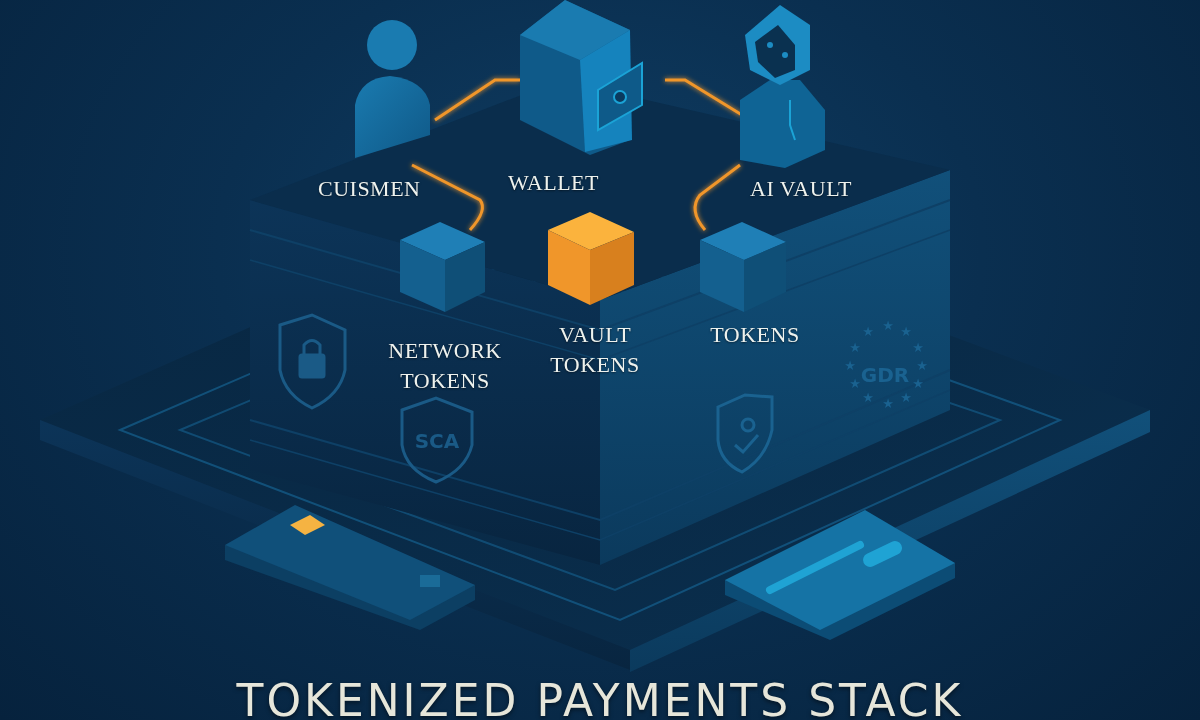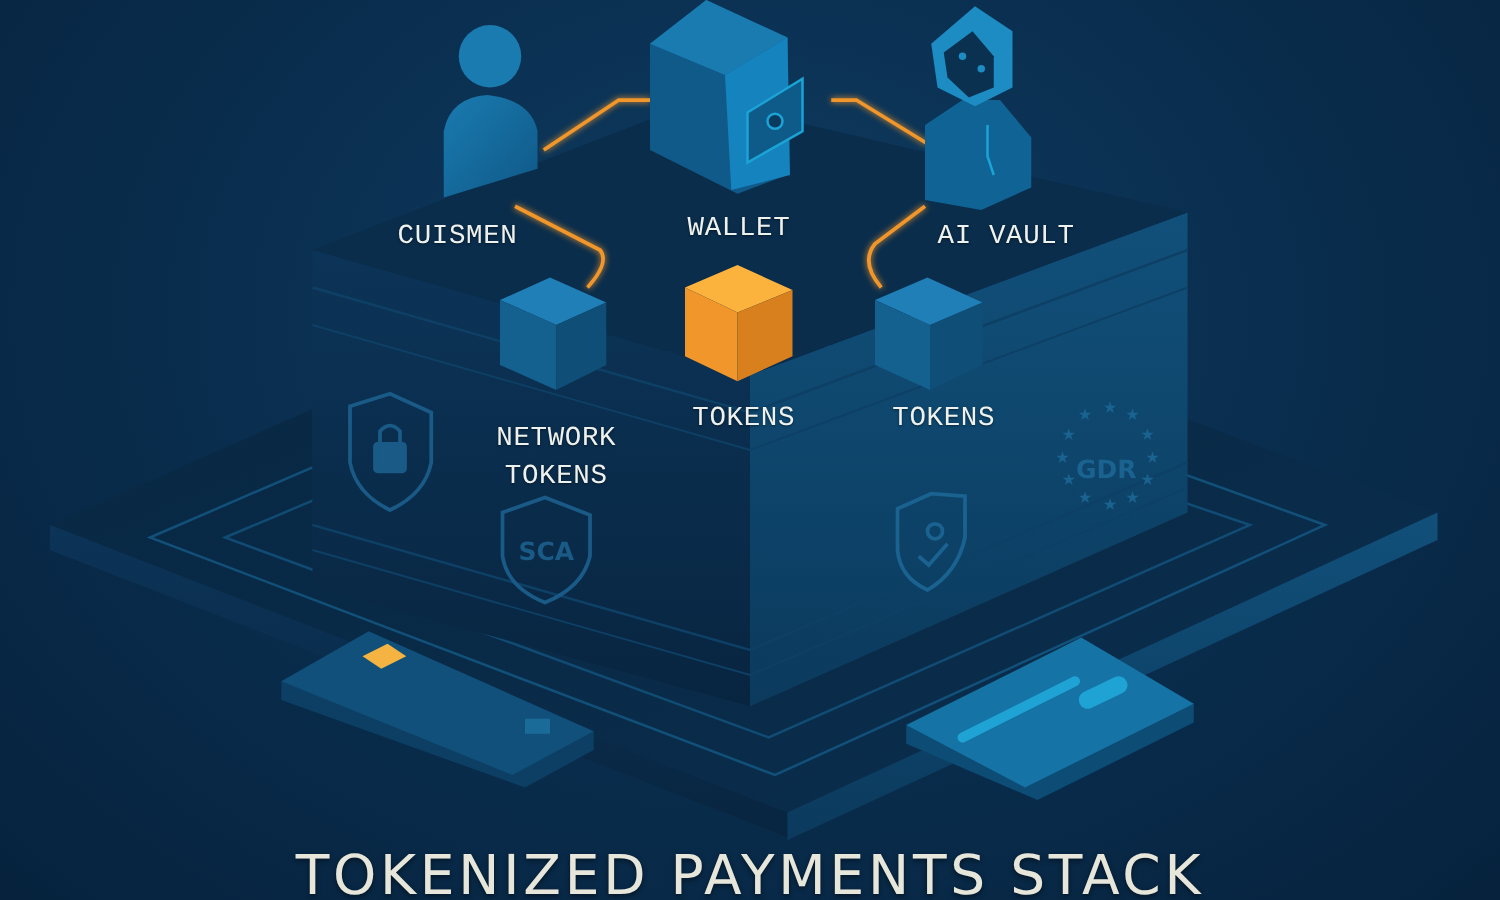--- a/index.html
+++ b/index.html
@@ -3,21 +3,21 @@
   <meta charset="utf-8">
   <style>
     html, body { margin: 0; padding: 0; }
     body {
       width: 1200px; height: 720px; overflow: hidden; position: relative;
       background: radial-gradient(ellipse at 50% 35%, #0f3d63 0%, #0a2f50 45%, #06223d 100%);
       font-family: "DejaVu Sans", sans-serif;
     }
     #scene { position: absolute; left: 0; top: 0; width: 1200px; height: 720px; }
     .label {
-      position: absolute; color: #eef2ee; font-family: Liberation Mono, monospace;
+      position: absolute; color: #eef2ee; font-family: Liberation Serif, serif;
       font-size: 22px; letter-spacing: 0.5px; text-align: center; line-height: 30px;
       text-shadow: 0 1px 2px rgba(0,0,0,0.5); white-space: nowrap;
     }
     .title {
       position: absolute; left: 0; width: 1200px; top: 676px; text-align: center;
       font-family: "DejaVu Sans", sans-serif; font-size: 44px; color: #e6e6da;
       letter-spacing: 3px; line-height: 50px; text-shadow: 0 2px 4px rgba(0,0,0,0.5);
     }
   </style>
 </head>
@@ -152,27 +152,28 @@
   </g>
   <g>
     <path d="M725,580 L725,595 L830,640 L955,578 L955,563 Z" fill="#0c4c75"></path>
     <path d="M725,580 L865,510 L955,563 L820,630 Z" fill="#1573a5"></path>
     <path d="M770,590 L860,545" stroke="#1fa3d4" stroke-width="8" stroke-linecap="round"></path>
     <path d="M870,560 L895,548" stroke="#1fa3d4" stroke-width="14" stroke-linecap="round"></path>
   </g>
 </svg>
 
 <div class="label" style="left:318px; top:174px;">CUISMEN</div>
-<div class="label" style="left:550px; top:168px;">WALLET</div>
+<div class="label" style="left:508px; top:168px;">WALLET</div>
 <div class="label" style="left:750px; top:174px;">AI VAULT</div>
 
 <div class="label" style="left:380px; top:308px; width:130px;margin-top:28px;">
   <div>NETWORK</div>
   <div>TOKENS</div>
 </div>
 <div class="label" style="left:530px; top:320px; width:130px;">
+  <div>VAULT</div>
   <div>TOKENS</div>
 </div>
 <div class="label" style="left:685px; top:320px; width:140px;">
   <div>TOKENS</div>
 </div>
 
 <div class="title">TOKENIZED PAYMENTS STACK</div>
 
 </body></html>

